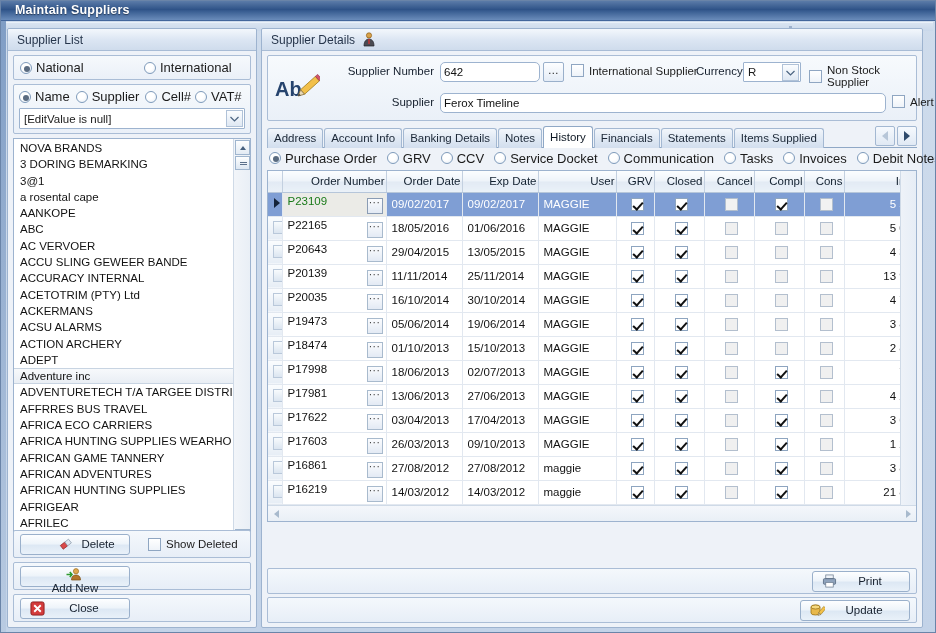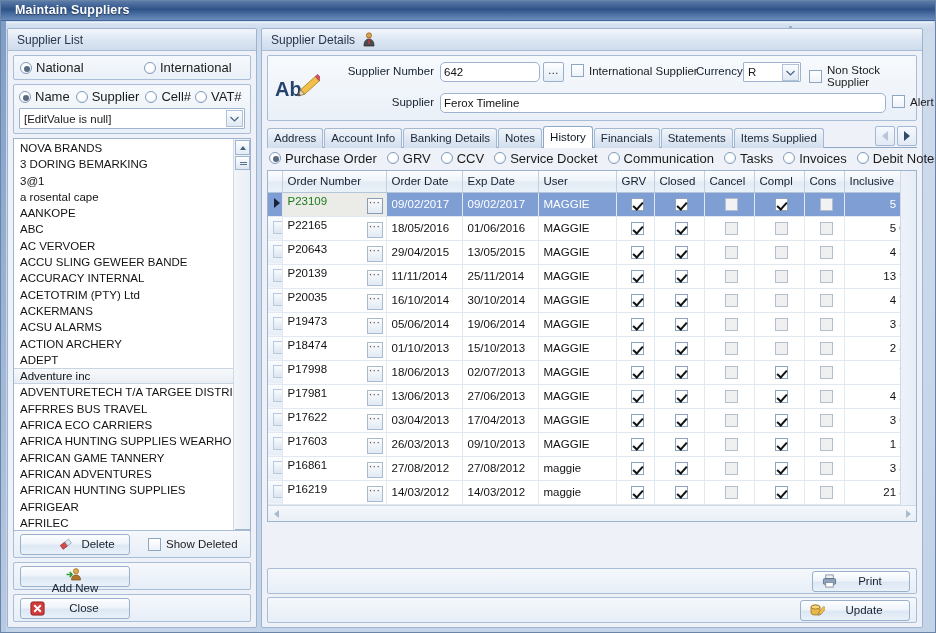--- a/index.html
+++ b/index.html
@@ -310,21 +310,21 @@
 
   table.g { border-collapse: collapse; width: 644px; table-layout: fixed; }
   table.g th {
     height: 21px;
     background: linear-gradient(180deg,#fbfdff 0%, #eef3f9 48%, #e2eaf4 52%, #eaf1f8 100%);
     border-right: 1px solid #c3d0e0;
     border-bottom: 1px solid #b6c6da;
     font-weight: normal;
     font-size: 11.5px;
     color: #12202f;
-    text-align: left;
+    text-align: right;
     padding-left: 5px;
   }
   table.g td {
     height: 24px;
     border-right: 1px solid #e2e8f0;
     border-bottom: 1px solid #e2e8f0;
     font-size: 11.5px;
     padding-left: 5px;
     color: #121212;
     white-space: nowrap; overflow: hidden;

